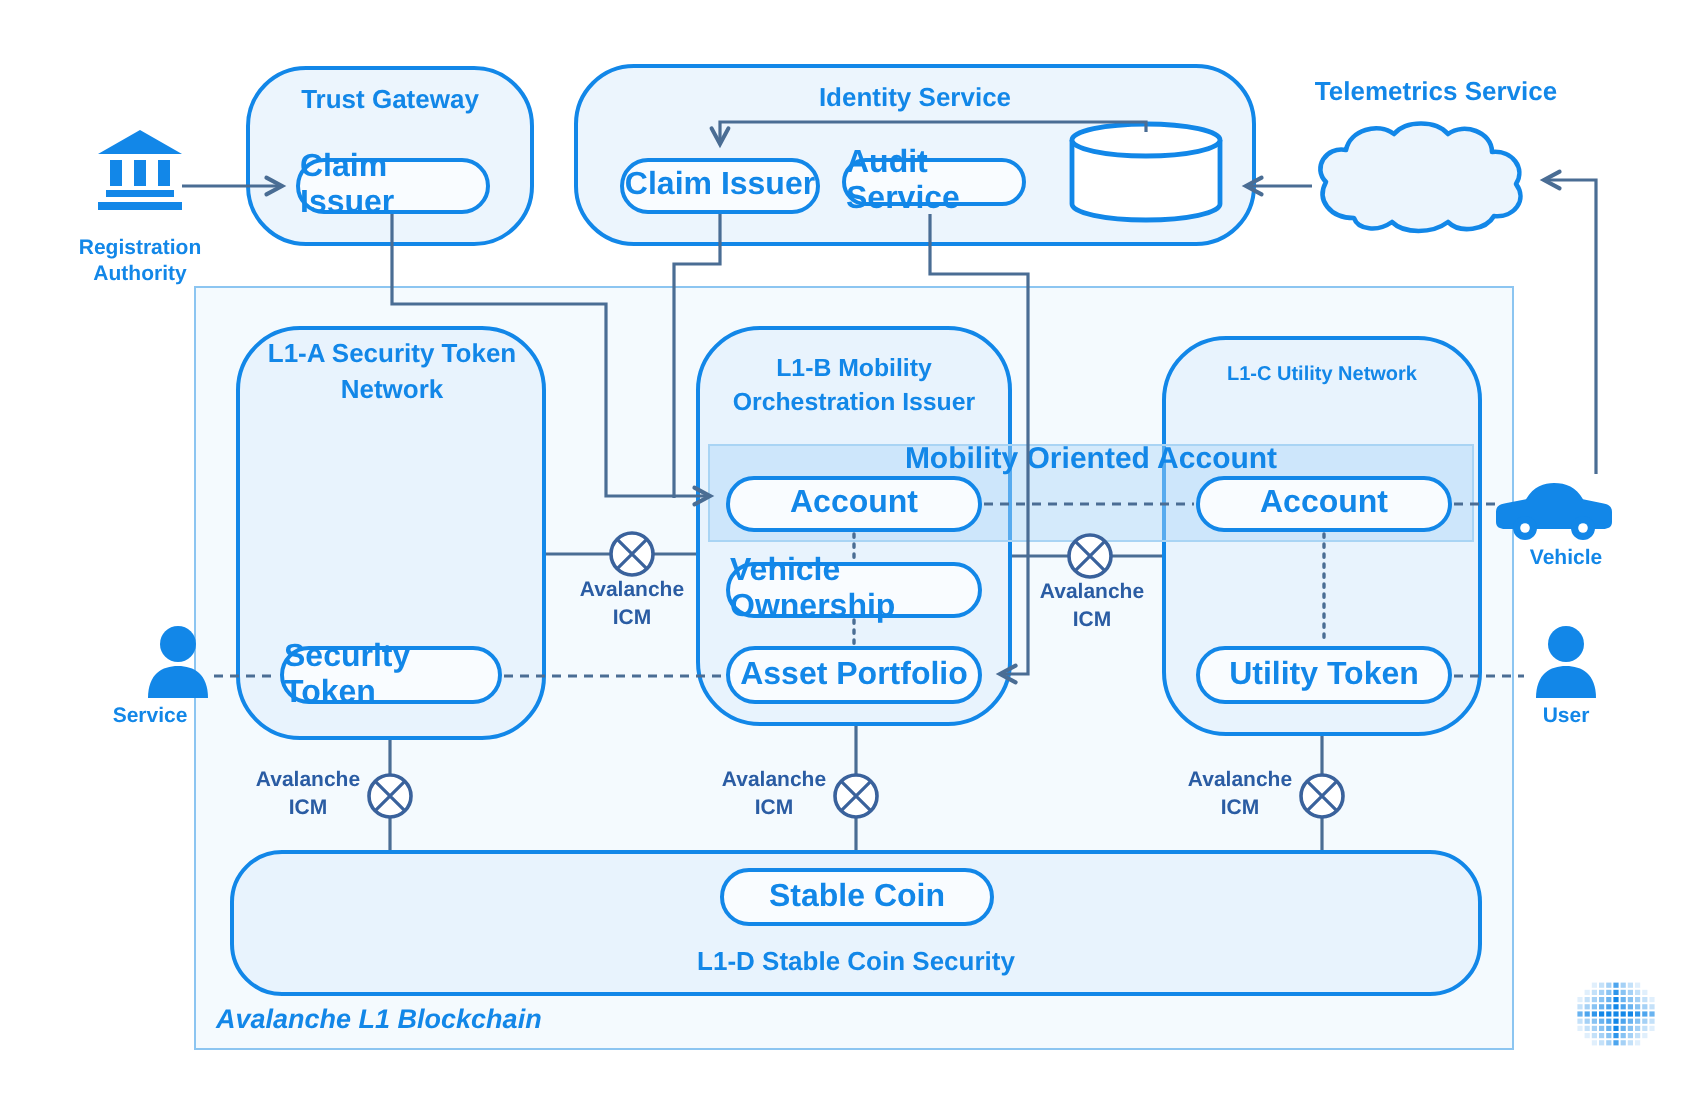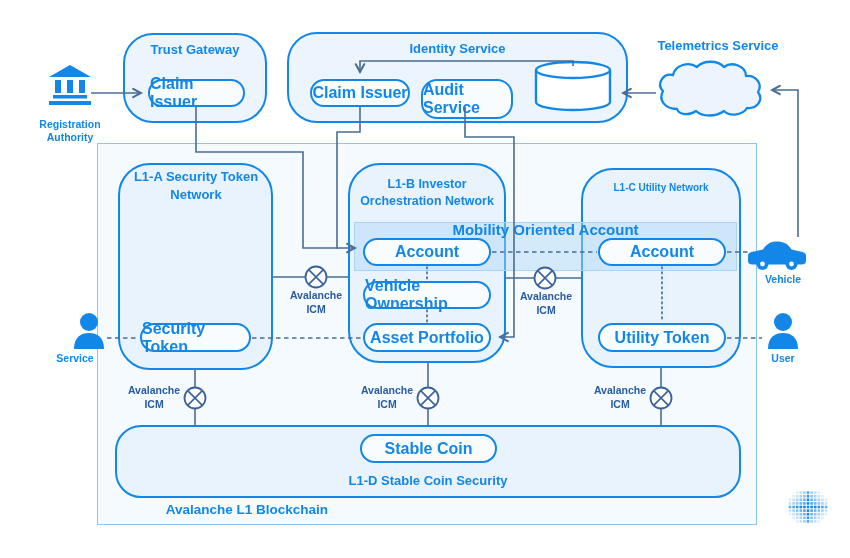--- a/index.html
+++ b/index.html
@@ -19,30 +19,30 @@
         background:rgba(173,216,248,0.45);border:1px solid #a9d4f4;box-sizing:border-box;z-index:2;}
   .icon{position:absolute;z-index:3;}
   #wires{position:absolute;left:0;top:0;z-index:4;pointer-events:none;}
 </style>
 </head>
 <body>
 
 <div id="canvas">
 
   <div class="container"></div>
-  <div class="title" style="left:108px;top:501px;width:220px;text-align:right;font-size:13.5px;">Avalanche L1 Blockchain</div>
+  <div class="title" style="left:108px;top:501px;width:220px;text-align:left;font-size:13.5px;font-style:italic;">Avalanche L1 Blockchain</div>
 
   <div class="box" style="left:123px;top:33px;width:144px;height:90px;"></div>
   <div class="title" style="left:123px;top:41px;width:144px;">Trust Gateway</div>
   <div class="pill" style="left:148px;top:79px;width:97px;height:28px;">Claim Issuer</div>
 
   <div class="box" style="left:287px;top:32px;width:341px;height:91px;"></div>
   <div class="title" style="left:287px;top:40px;width:341px;">Identity Service</div>
   <div class="pill" style="left:310px;top:79px;width:100px;height:28px;">Claim Issuer</div>
-  <div class="pill" style="left:421px;top:79px;width:92px;height:40px;">Audit Service</div>
+  <div class="pill" style="left:421px;top:79px;width:92px;height:24px;">Audit Service</div>
 
   <svg class="icon" style="left:533px;top:60px;" width="80" height="52" viewBox="0 0 80 52">
     <path d="M3,10 L3,42 A37,8 0 0 0 77,42 L77,10" fill="#ffffff" stroke="#1287e8" stroke-width="2.4"></path>
     <ellipse cx="40" cy="10" rx="37" ry="8" fill="#ffffff" stroke="#1287e8" stroke-width="2.4"></ellipse>
   </svg>
   <div class="lbl" style="left:535px;top:75px;width:76px;font-size:11px;">Offchain Registry</div>
 
   <div class="title" style="left:648px;top:37px;width:140px;">Telemetrics Service</div>
   <svg class="icon" style="left:652px;top:58px;" width="120" height="60" viewBox="0 0 120 60">
     <path d="M25,51 C13,51 6,42 11,33 C4,26 11,15 21,17 C23,7 37,3 45,9 C51,2 66,2 72,9 C80,3 94,8 94,18 C104,17 111,26 106,34 C112,42 105,51 95,50 C91,57 78,59 72,53 C64,59 50,59 44,53 C37,58 27,57 25,51 Z" fill="#ecf5fd" stroke="#1287e8" stroke-width="2.3" stroke-linejoin="round"></path>
@@ -56,21 +56,21 @@
     <rect x="7" y="31" width="34" height="3.5" fill="#1287e8"></rect>
     <rect x="3" y="37" width="42" height="4" fill="#1287e8"></rect>
   </svg>
   <div class="lbl" style="left:25px;top:108px;width:90px;margin-top:10px;">Registration Authority</div>
 
   <div class="l1box" style="left:118px;top:163px;width:155px;height:207px;"></div>
   <div class="title" style="left:116px;top:168px;width:160px;">L1-A Security Token Network</div>
   <div class="pill" style="left:140px;top:323px;width:111px;height:29px;">Security Token</div>
 
   <div class="l1box" style="left:348px;top:163px;width:158px;height:200px;"></div>
-  <div class="title" style="left:349px;top:176px;width:156px;font-size:12.4px;">L1-B Investor Orchestration Network</div>
+  <div class="title" style="left:349px;top:176px;width:156px;font-size:12.4px;">L1-B Mobility Orchestration Issuer</div>
 
   <div class="l1box" style="left:581px;top:168px;width:160px;height:200px;"></div>
   <div class="title" style="left:581px;top:181px;width:160px;font-size:10px;">L1-C Utility Network</div>
 
   <div class="band"></div>
   <div class="title" style="left:354px;top:219px;width:383px;font-size:15px;z-index:3;">Mobility Oriented Account</div>
 
   <div class="pill" style="left:363px;top:238px;width:128px;height:28px;">Account</div>
   <div class="pill" style="left:363px;top:281px;width:128px;height:28px;">Vehicle Ownership</div>
   <div class="pill" style="left:363px;top:323px;width:128px;height:29px;">Asset Portfolio</div>

